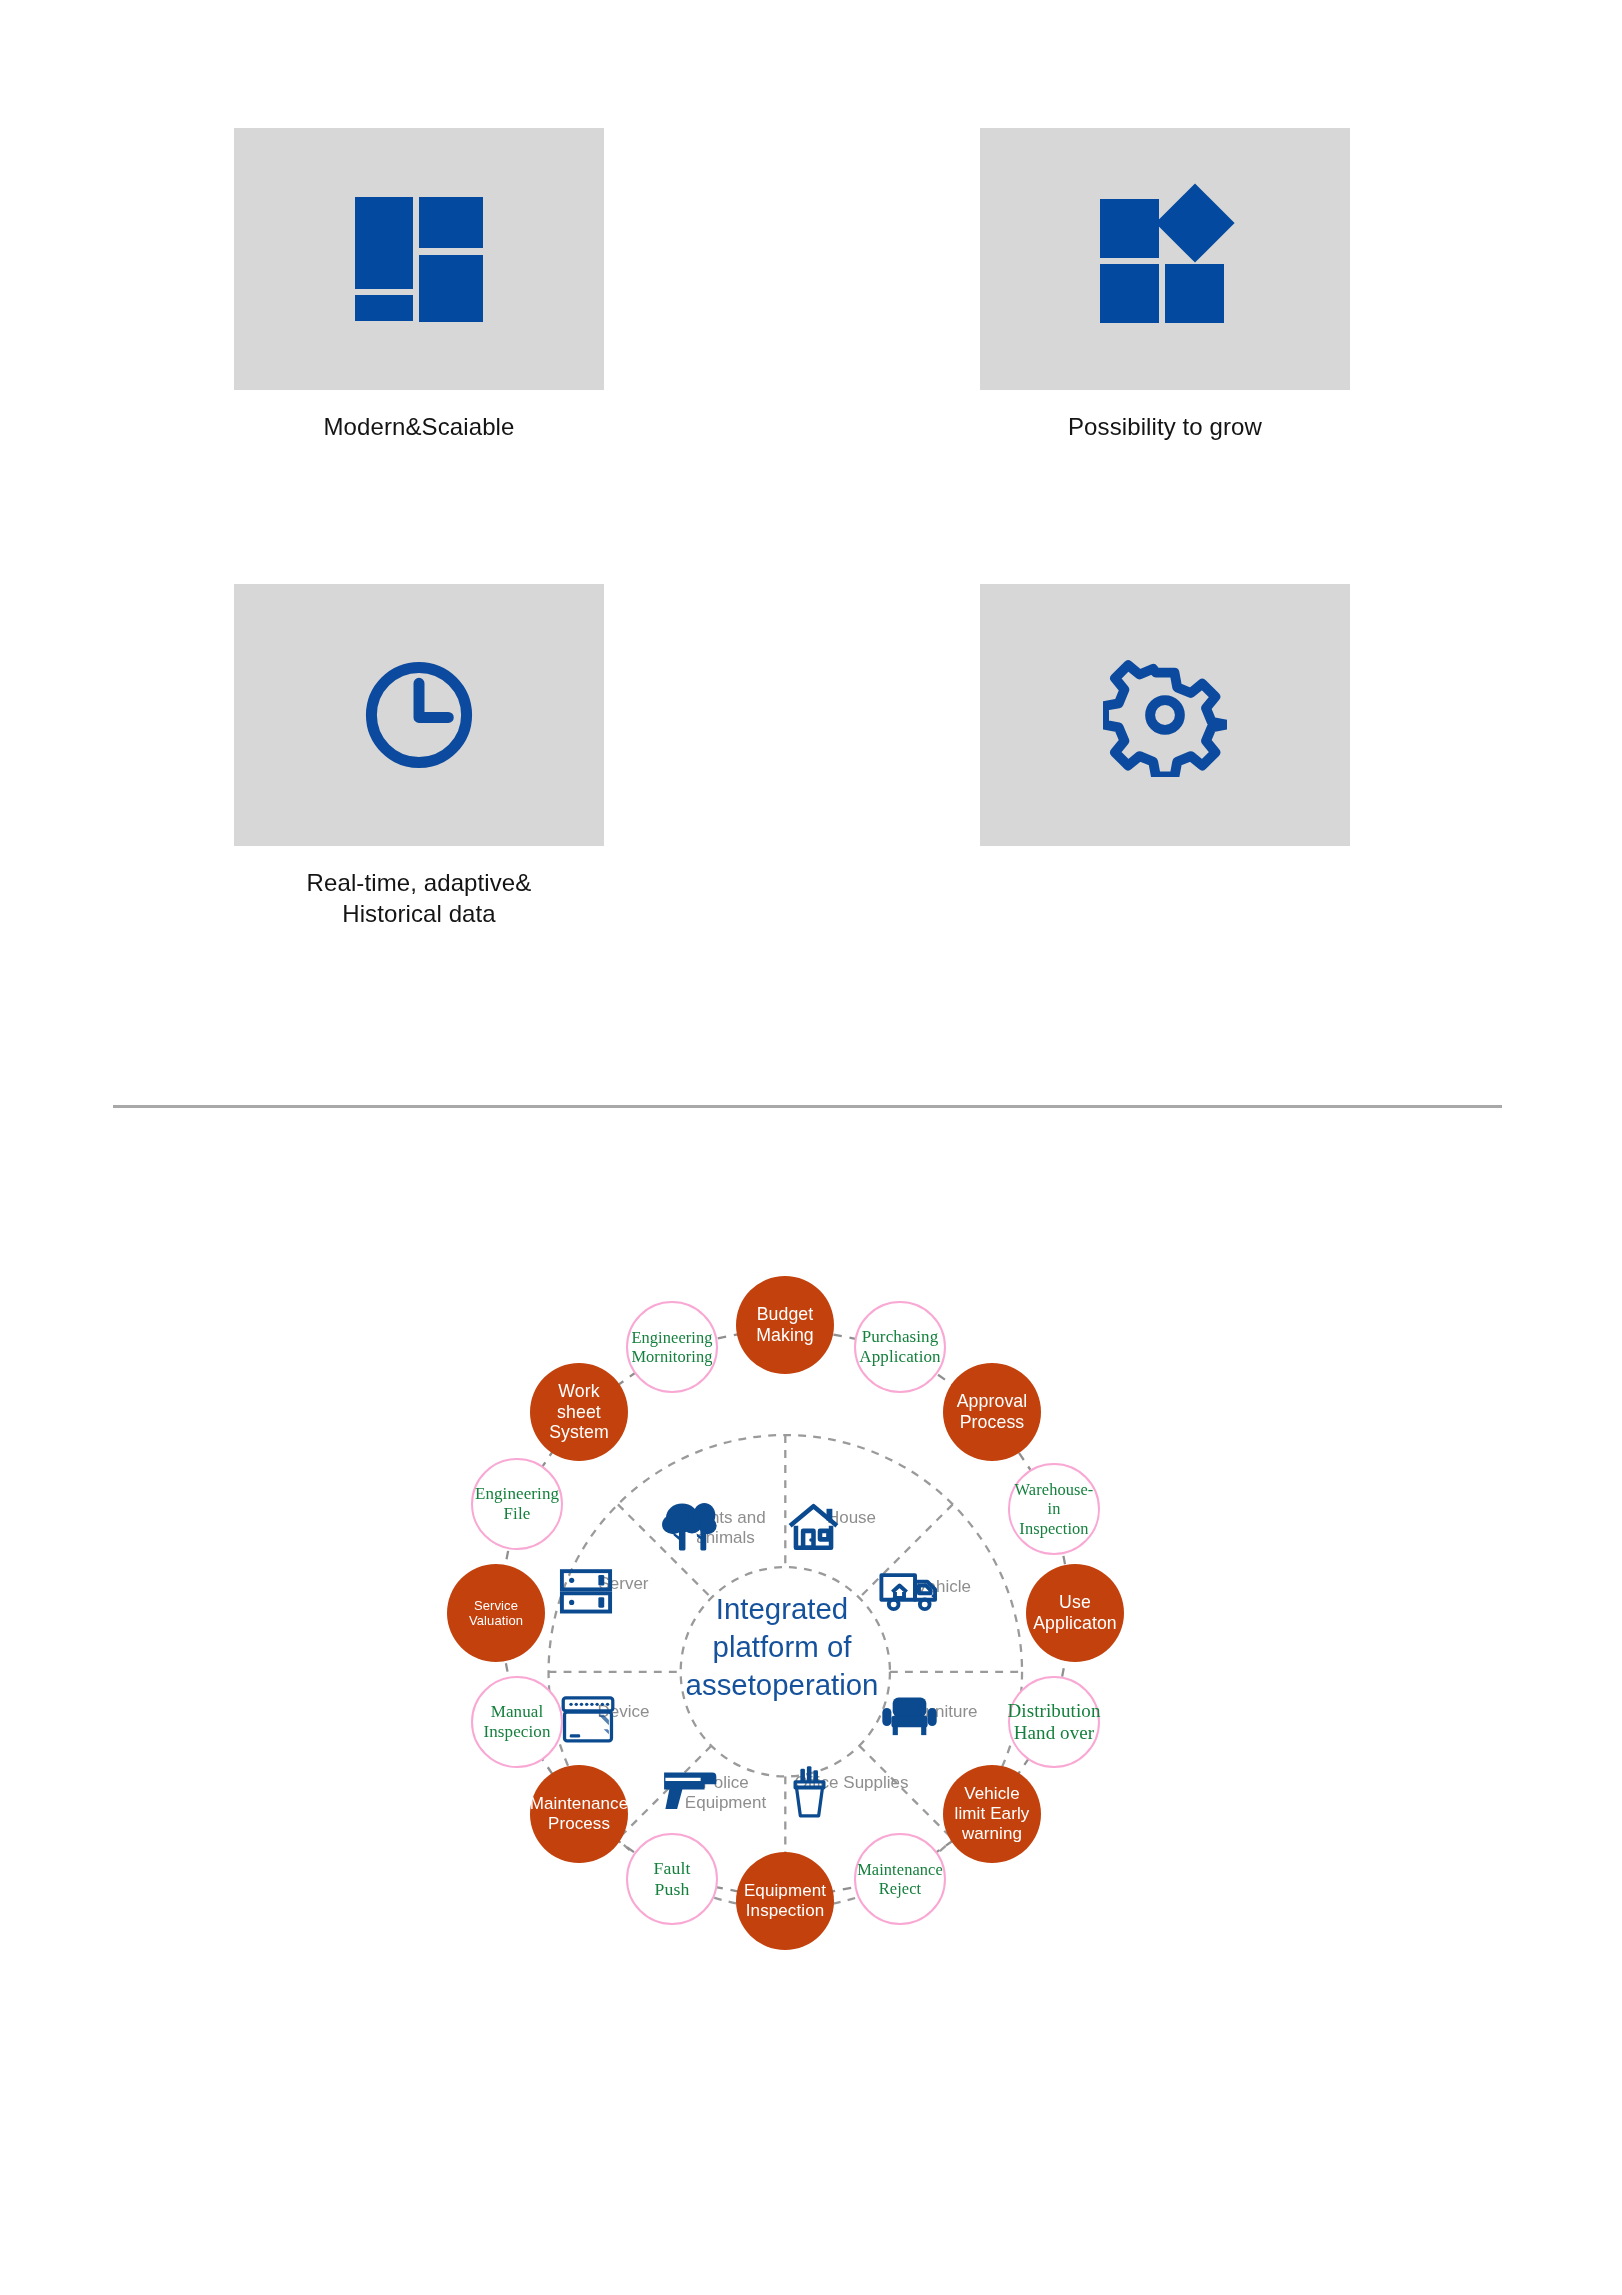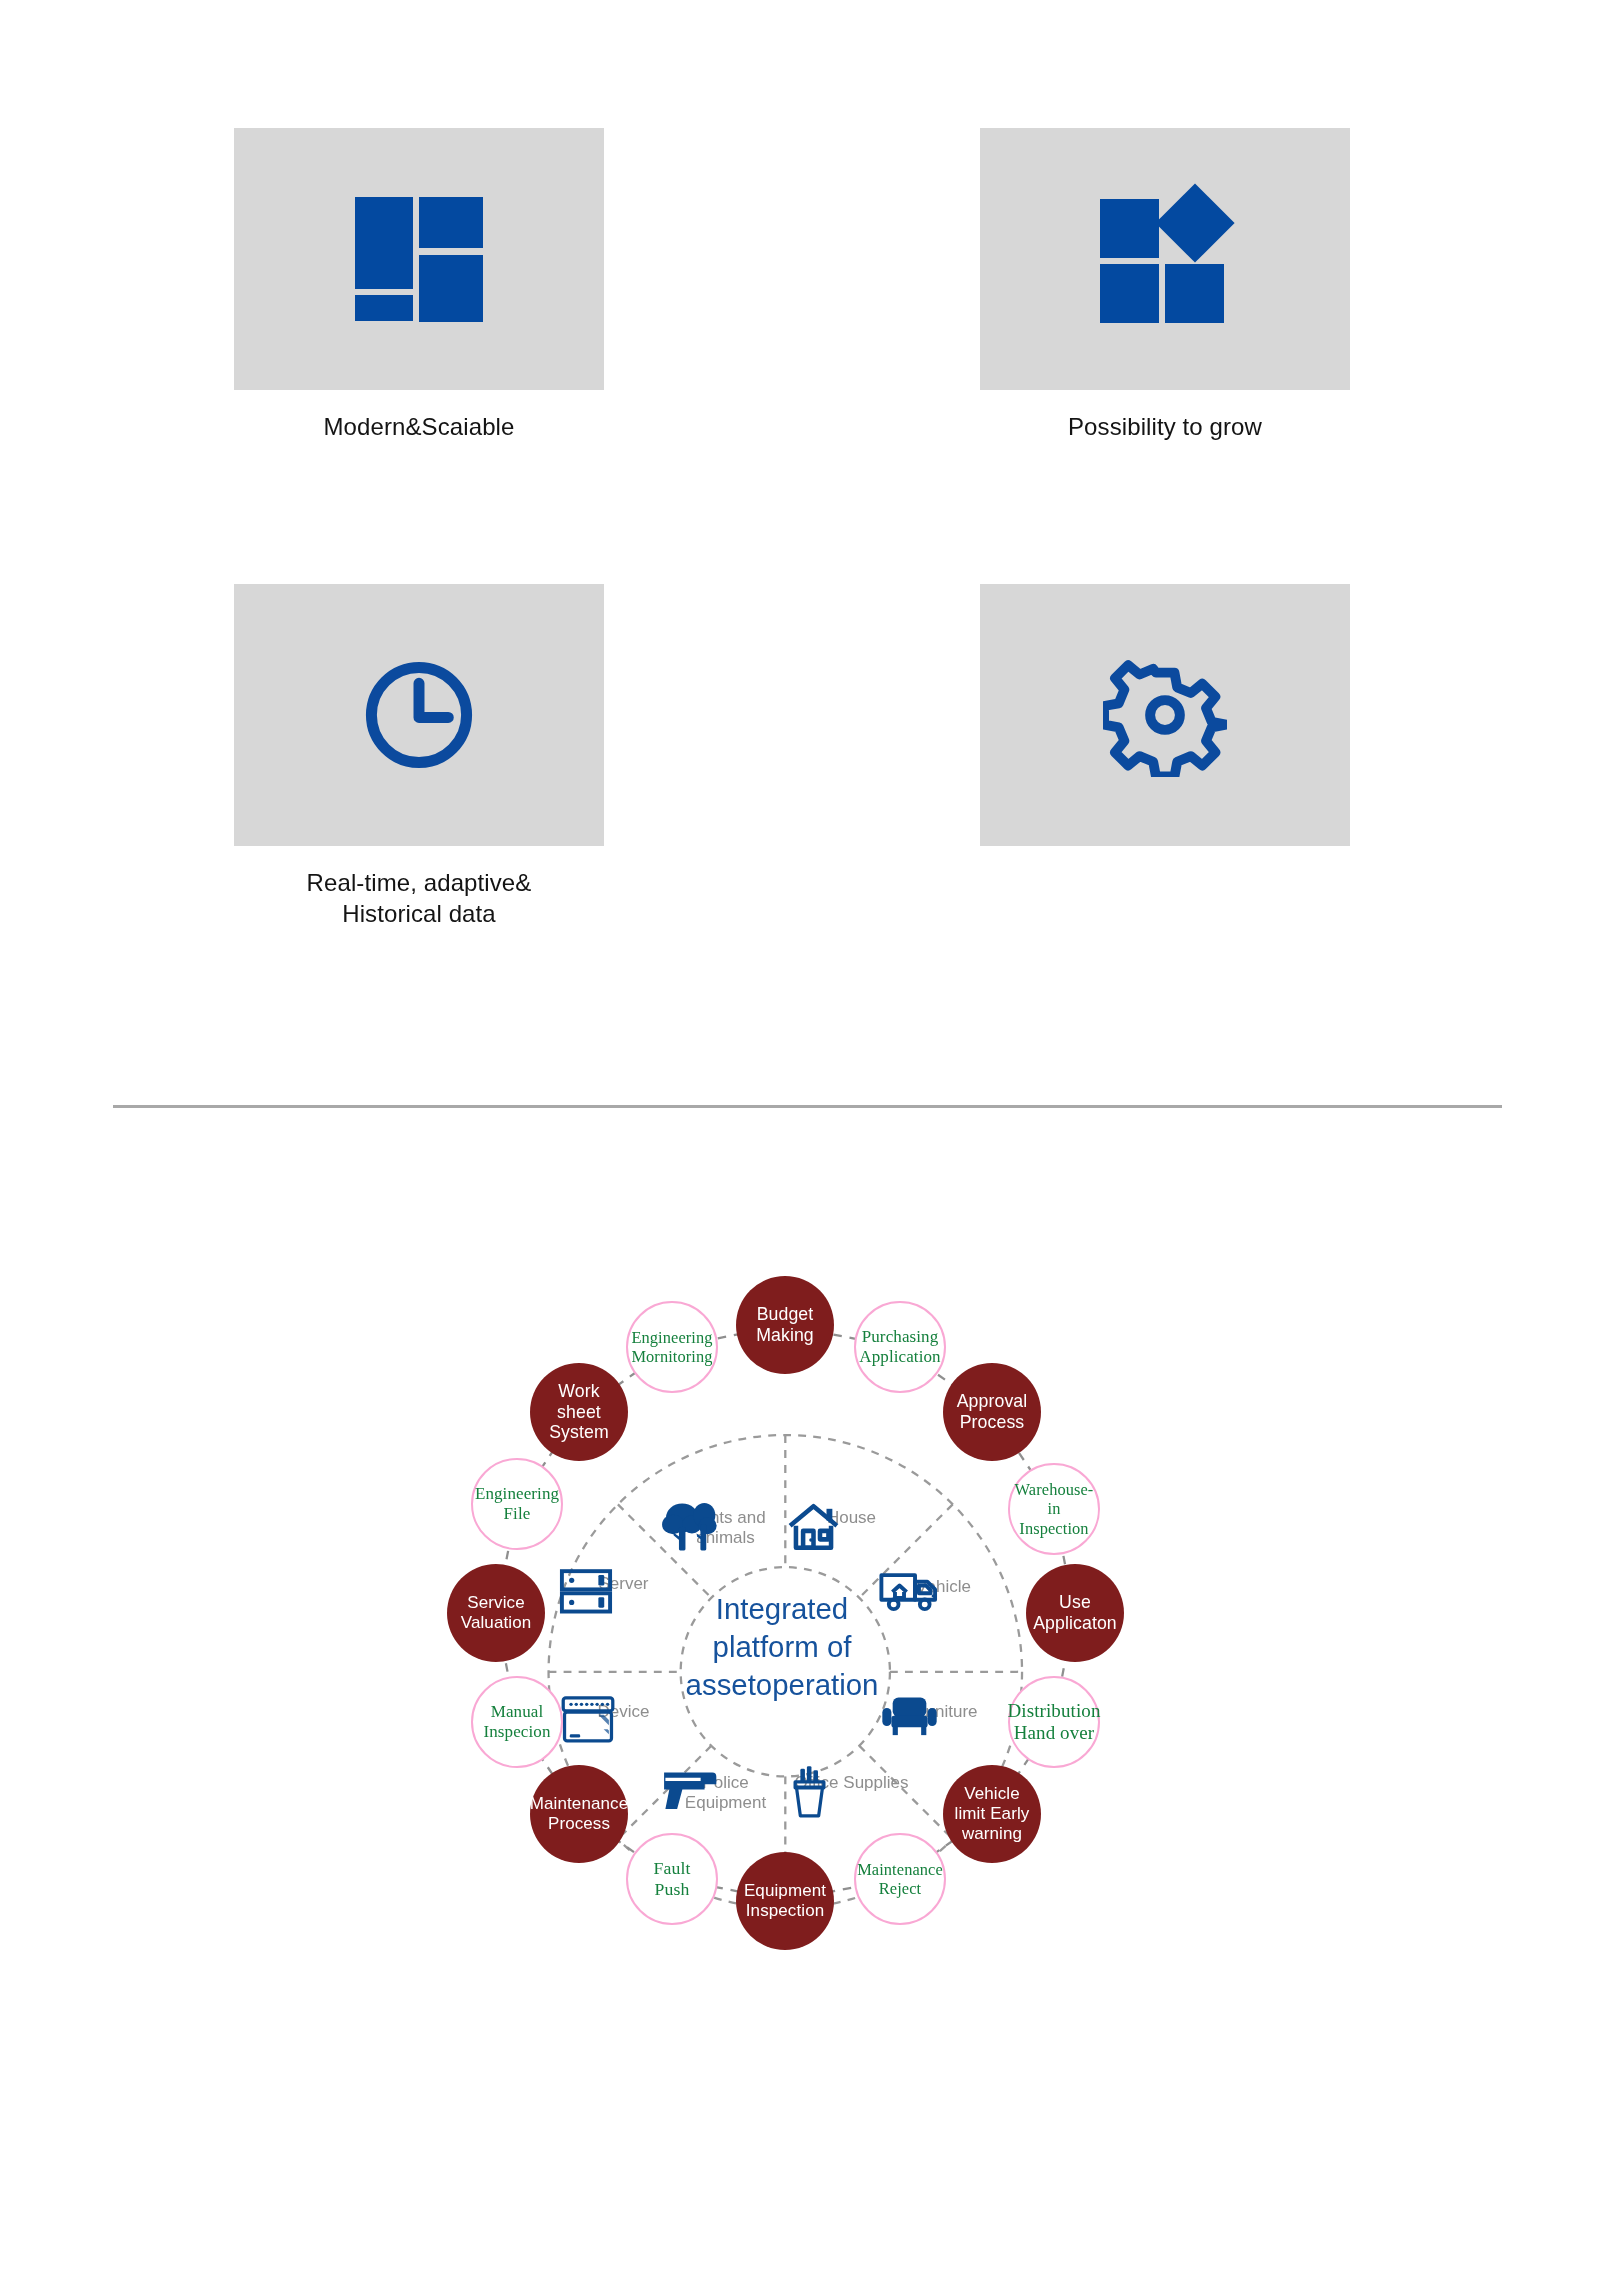--- a/index.html
+++ b/index.html
@@ -79,21 +79,21 @@
   .node{
     position:absolute;
     box-sizing:border-box;
     border-radius:50%;
     display:flex; align-items:center; justify-content:center;
     text-align:center;
     line-height:1.18;
     white-space:pre-line;
     letter-spacing:0.1px;
   }
-  .node.filled{ background:#7f1d1d; color:#ffffff; border:0; }
+  .node.filled{ background:#c2410c; color:#ffffff; border:0; }
   .node.outline{ background:#ffffff; color:#15803d; border:2px solid #f9a8d4;font-family:Liberation Serif, serif; }
 
   .inner-item{
     position:absolute;
     display:flex; flex-direction:column; align-items:center;
     width:131px;
   }
   .inner-item .lbl{
     margin-top:6.5px;
     font-size:17px;
@@ -382,21 +382,21 @@
   <div class="node filled" style="left:124px;  top:522px;  width:98px; height:98px; font-size:17px;">
     <span>Maintenance
 Process</span>
   </div>
 
   <div class="node outline" style="left:65px;  top:433px;  width:92px; height:92px; font-size:17px;">
     <span>Manual
 Inspecion</span>
   </div>
 
-  <div class="node filled" style="left:41px;   top:321px;  width:98px; height:98px; font-size:17px;">
+  <div class="node filled" style="left:41px;   top:321px;  width:98px; height:98px; font-size:13px;">
     <span>Service
 Valuation</span>
   </div>
 
   <div class="node outline" style="left:65px;  top:215px;  width:92px; height:92px; font-size:17px;">
     <span>Engineering
 File</span>
   </div>
 
   <div class="node filled" style="left:124px;  top:120px;  width:98px; height:98px; font-size:17.7px;">

